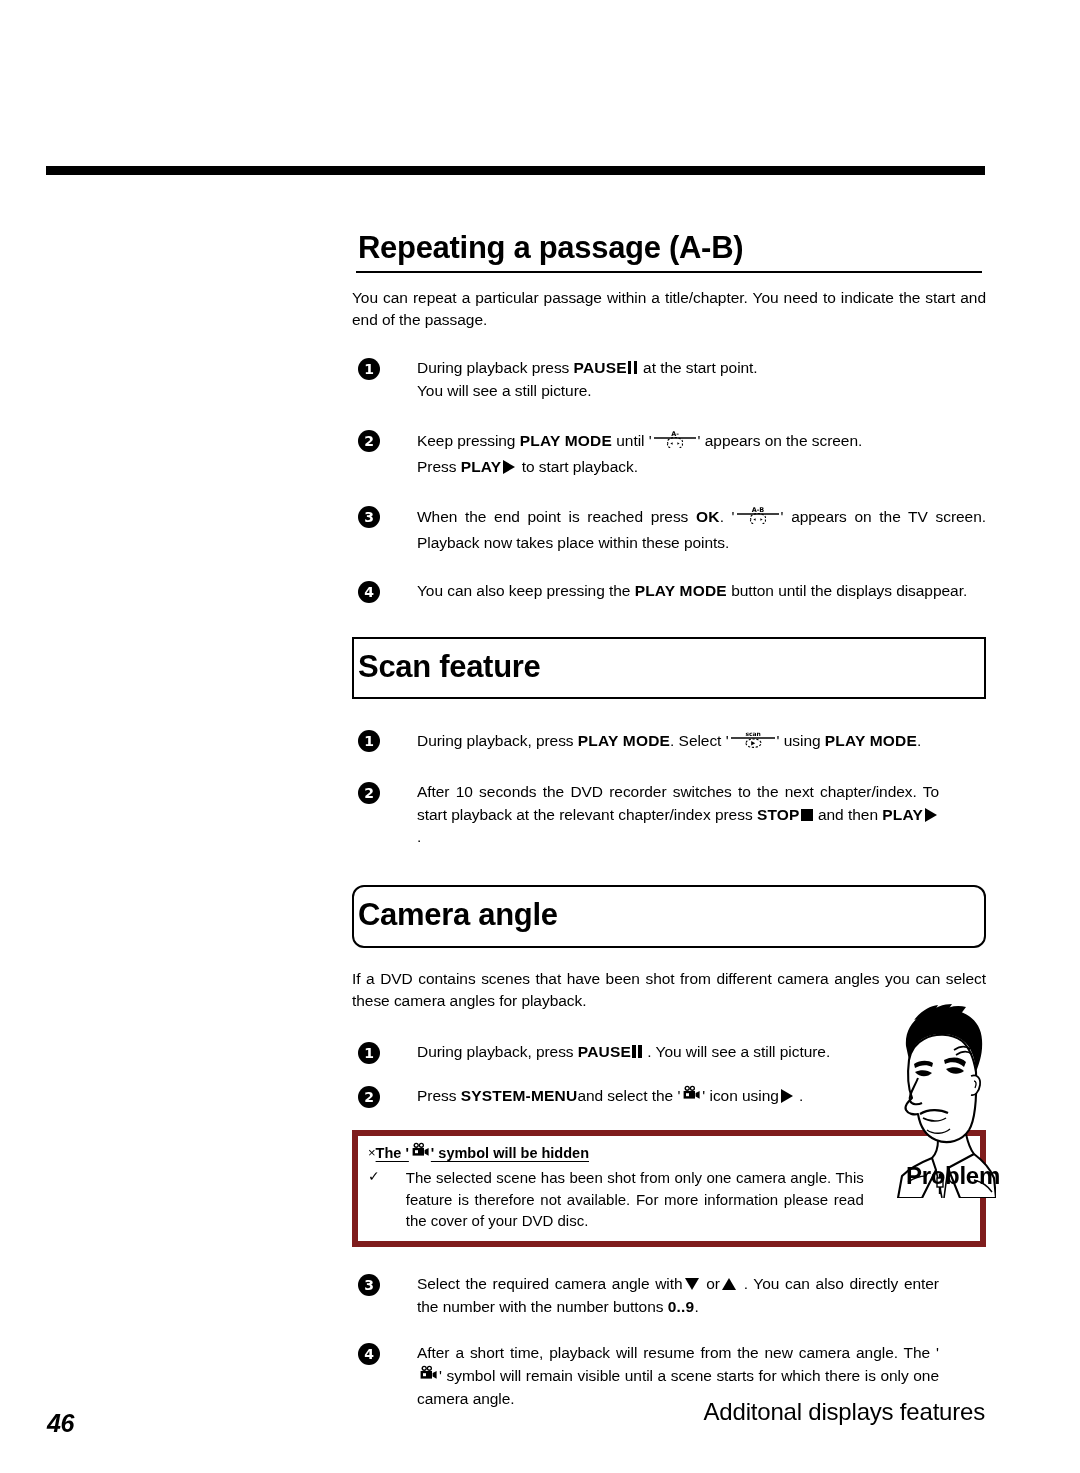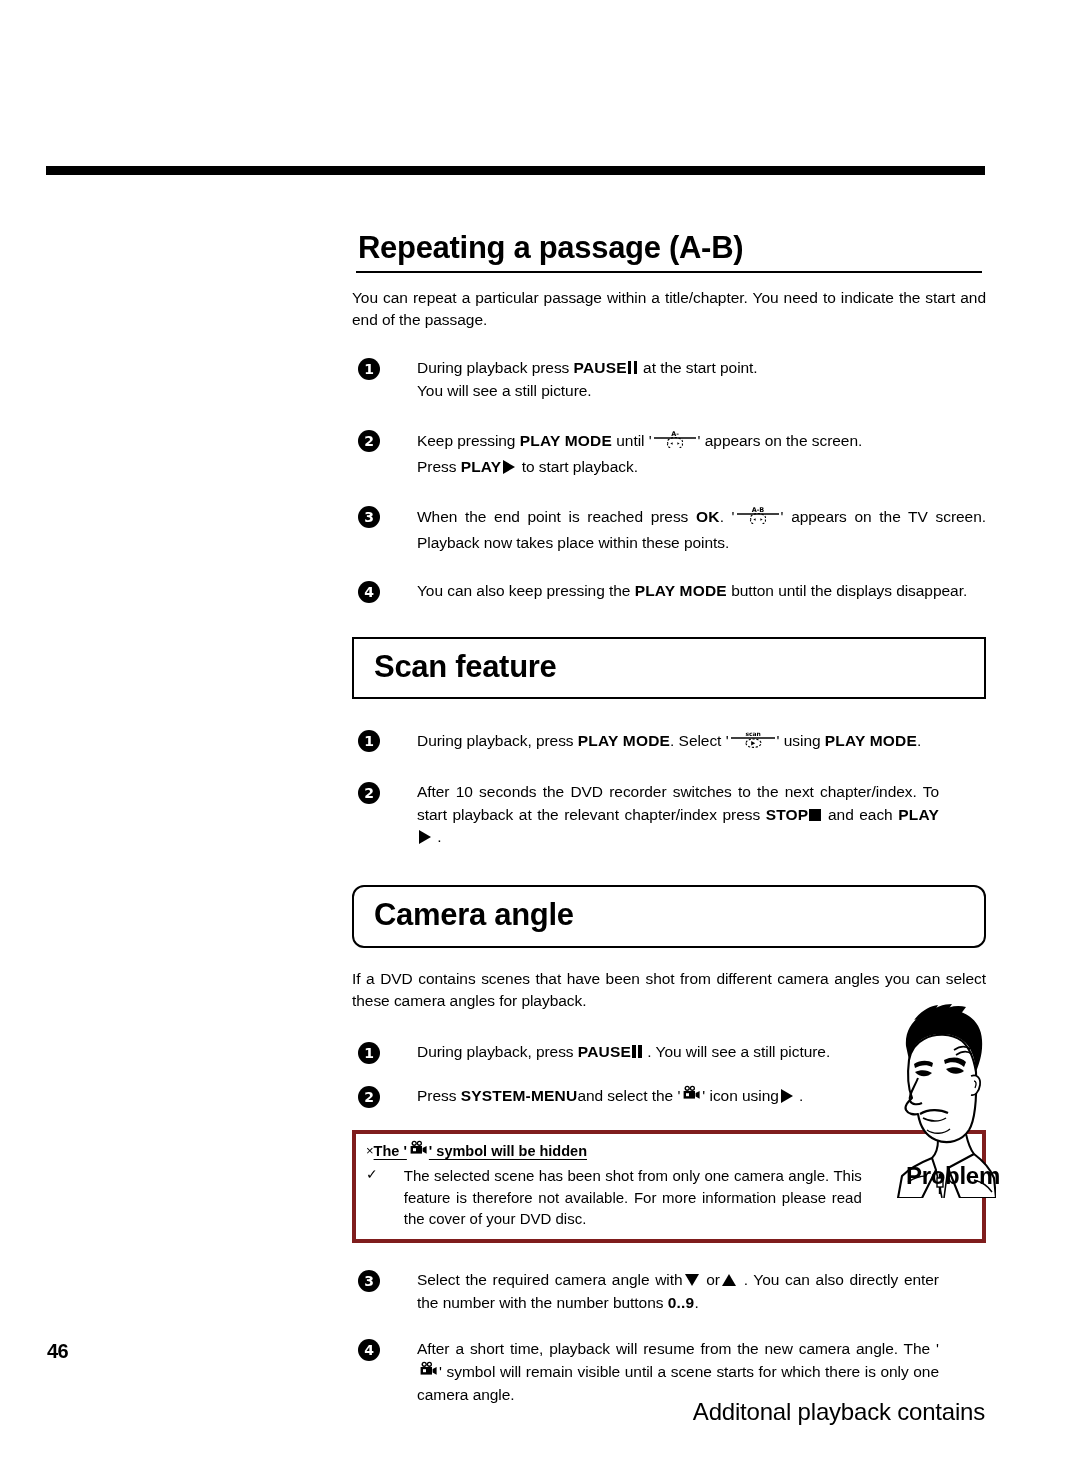--- a/index.html
+++ b/index.html
@@ -48,21 +48,21 @@
     padding: 0 0 6px 2px;
     border-bottom: 2.5px solid #000;
     margin: 4px;
   }
   .h-boxed {
     border: 2.5px solid #000;
     font-size: 31px;
     font-weight: bold;
     letter-spacing: -0.3px;
     line-height: 1.05;
-    padding: 12px 0 14px 20px;
+    padding: 12px 0 14px 4px;
     margin: 0;
     box-sizing: border-box;
   }
 
   
   .intro {
     font-size: 15.5px;
     line-height: 1.42;
     text-align: justify;
     margin: 14px 0 0 0;
@@ -187,21 +187,21 @@
     display: inline-block;
     vertical-align: middle;
     position: relative;
     top: -1px;
     margin: 0 1px;
   }
 
   
   .tipbox {
     position: relative;
-    border: 4px solid #7f1d1d;
+    border: 6px solid #7f1d1d;
     margin-top: 22px;
     padding: 7px 12px 10px 10px;
     box-sizing: border-box;
     width: 634px;
   }
   .tip-head {
     font-size: 14.5px;
     font-weight: bold;
     line-height: 1.3;
     white-space: nowrap;
@@ -247,24 +247,25 @@
     font-size: 24px;
     font-weight: bold;
     letter-spacing: -0.3px;
     z-index: 5;
   }
 
   
   .pagenum {
     position: absolute;
     left: 47px;
-    top: 1340px;
-    font-size: 20px;
+    top: 1409px;
+    font-size: 25px;
     font-weight: bold;
     letter-spacing: -0.5px;
+    font-style: italic;
   }
   .footer-title {
     position: absolute;
     right: 95px;
     top: 1398px;
     font-size: 24px;
     letter-spacing: -0.2px;
   }
 </style>
 </head>
@@ -352,21 +353,21 @@
               </svg></span><span>' using</span>
           <b class="key">PLAY MODE</b><span>.</span>
         </p>
       </li>
 
       <li class="step" style="margin-top:25px;">
         <span class="num">2</span>
         <p style="width:522px;">
           <span>After 10 seconds the DVD recorder switches to the next chapter/index. To start playback at the relevant chapter/index press</span>
           <b class="key">STOP</b><span class="g-stop"></span>
-          <span>and each</span>
+          <span>and then</span>
           <b class="key">PLAY</b><span class="g-play"></span>
           <span>.</span>
         </p>
       </li>
     </ul>
 
     <h1 class="h-boxed" style="margin-top:36px;border-radius:12px;">Camera angle</h1>
 
     <p class="intro" style="margin-top:20px;">If a DVD contains scenes that have been shot from different camera angles you can select these camera angles for playback.</p>
 
@@ -489,15 +490,15 @@
       <rect x="59" y="176" width="6" height="9" fill="#fff" stroke="#000" stroke-width="1.4"></rect>
 
       <path d="M30 180 C36 176 42 174 48 174" fill="none" stroke="#000" stroke-width="1.4"></path>
       <path d="M96 178 C104 180 110 184 114 190" fill="none" stroke="#000" stroke-width="1.4"></path>
     </svg>
   </div>
 
   <div class="problem-label">Problem</div>
 
   <div class="pagenum">46</div>
-  <div class="footer-title">Additonal playback contains</div>
+  <div class="footer-title">Additonal displays features</div>
 
 </div>
 
 </body></html>

